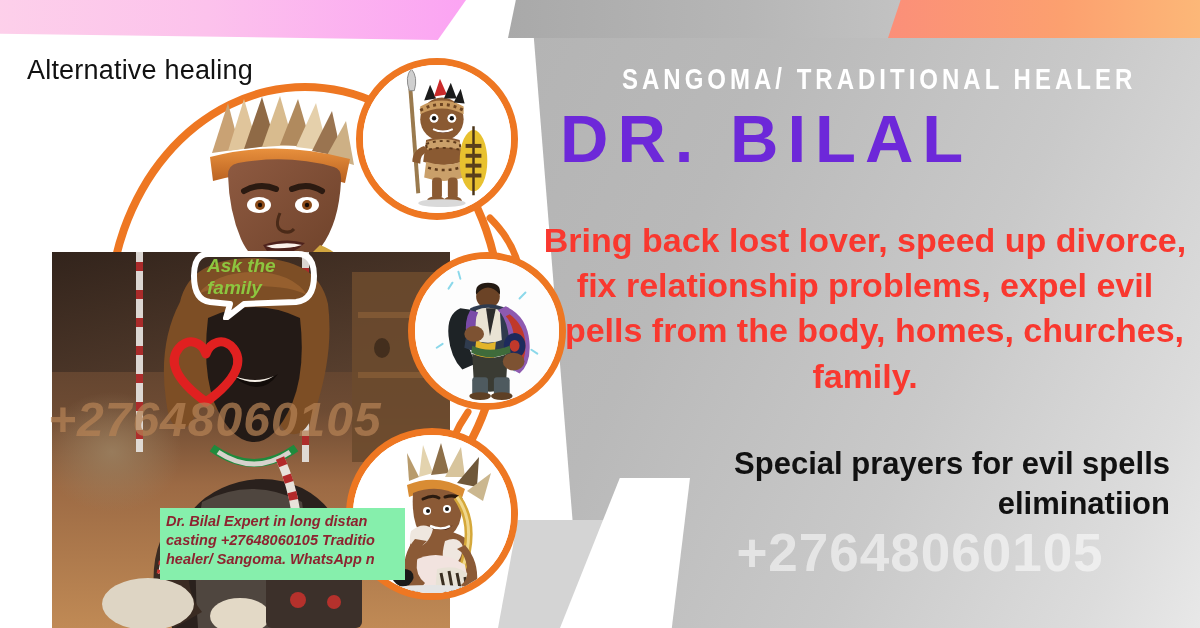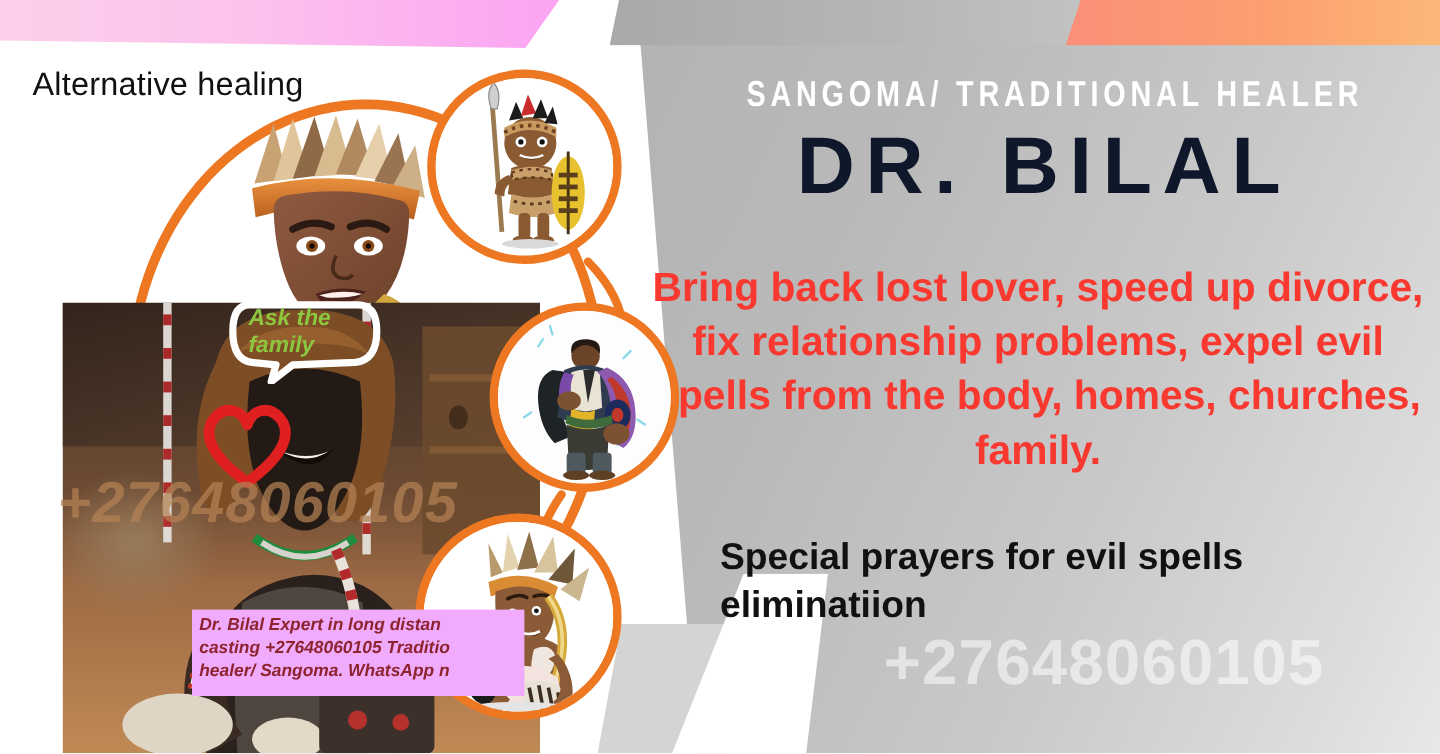--- a/index.html
+++ b/index.html
@@ -48,32 +48,32 @@
 
   
   .kicker{
     position:absolute;left:560px;top:62px;width:620px;
     color:#ffffff;font-weight:bold;font-size:30px;letter-spacing:5px;
     text-align:center;white-space:nowrap;
     transform:scaleX(.80);transform-origin:center top;
   }
   .headline{
     position:absolute;left:560px;top:104px;width:620px;
-    color:#0f172a;font-weight:bold;font-size:67px;letter-spacing:9px;
-    text-align:center;line-height:1.05;white-space:nowrap;
+    color:#6d28d9;font-weight:bold;font-size:67px;letter-spacing:9px;
+    text-align:left;line-height:1.05;white-space:nowrap;
   }
   .services{
     position:absolute;left:540px;top:218px;width:650px;
     color:#f9382f;font-weight:bold;font-size:34px;line-height:1.33;
     text-align:center;
   }
   .prayers{
     position:absolute;left:600px;top:444px;width:570px;
     color:#111111;font-weight:bold;font-size:31px;line-height:1.30;
-    text-align:left;
+    text-align:right;
   }
   .phone-ghost{
     position:absolute;left:640px;top:522px;width:560px;
     color:#ffffff;opacity:.55;font-weight:bold;font-size:53px;
     text-align:center;letter-spacing:1px;white-space:nowrap;
   }
 
   
   .alt-heal{
     position:absolute;left:27px;top:55px;
@@ -107,22 +107,22 @@
     line-height:1.15;z-index:8;
   }
   .heart{position:absolute;left:163px;top:330px;width:86px;height:78px;z-index:7;}
 
   .watermark{
     position:absolute;left:48px;top:392px;width:400px;
     color:#b58255;opacity:.72;font-style:italic;font-weight:bold;font-size:48px;
     letter-spacing:1px;white-space:nowrap;z-index:7;
   }
   .caption{
-    position:absolute;left:160px;top:508px;width:277px;height:72px;
-    background:#f0abfc;z-index:7;padding:4px 6px 0 6px;box-sizing:border-box;
+    position:absolute;left:160px;top:508px;width:245px;height:72px;
+    background:#86efac;z-index:7;padding:4px 6px 0 6px;box-sizing:border-box;
     overflow:hidden;
   }
   .caption-txt{
     color:#8d2430;font-style:italic;font-weight:bold;font-size:14.5px;
     line-height:1.32;white-space:nowrap;
   }
 
   
   .circle{
     position:absolute;border:7px solid #ee7722;border-radius:50%;

